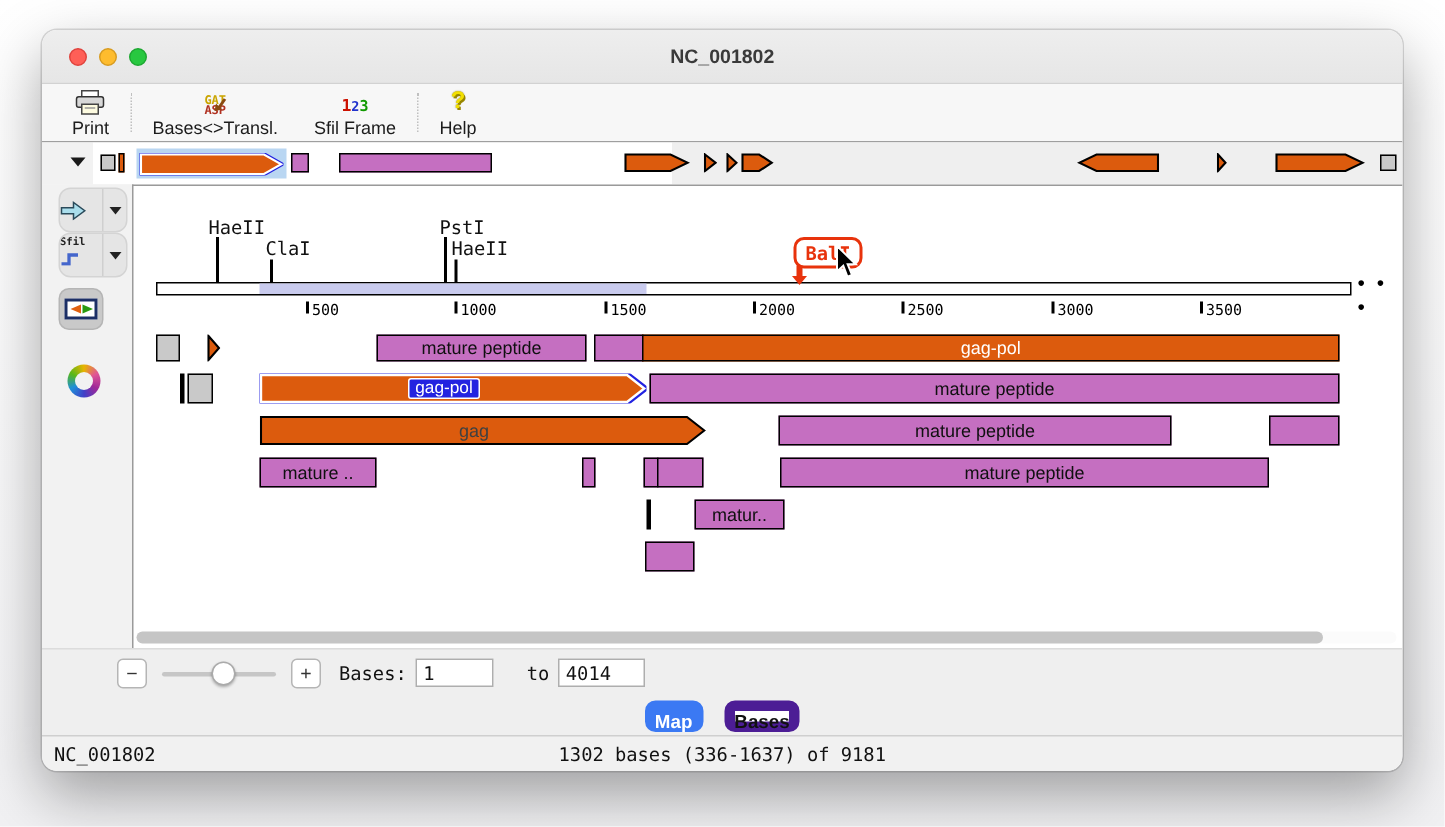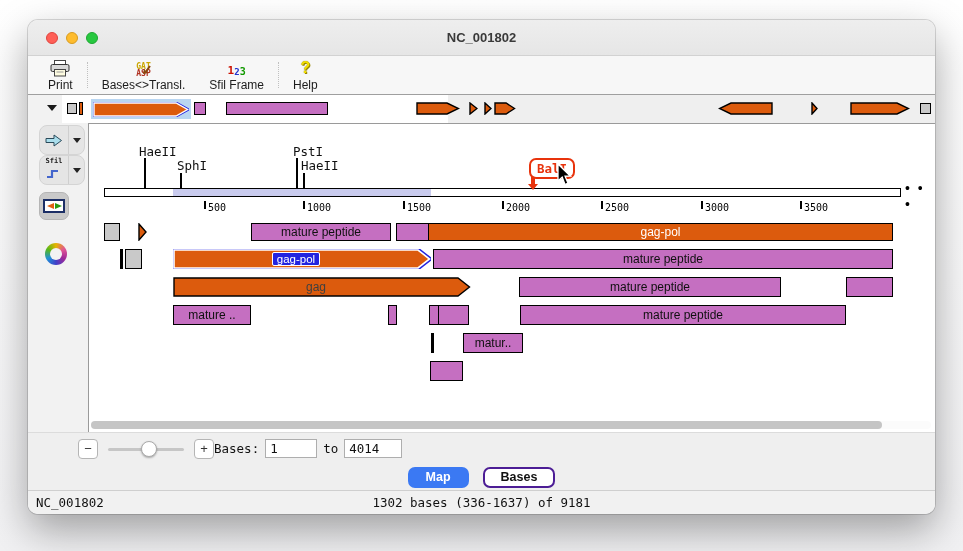--- a/index.html
+++ b/index.html
@@ -34,21 +34,21 @@
   .ovrow{height:28px;display:flex;background:#efefef;flex:none}
   .ovcorner{width:34px;position:relative;background:#f2f2f2}
   .tri-down{position:absolute;left:19px;top:10px;width:0;height:0;border-left:5px solid transparent;border-right:5px solid transparent;border-top:6px solid #1a1a1a}
   .ovtrack{position:relative;flex:1;background:#efefef;overflow:hidden}
   .ovwhite{position:absolute;left:0;top:0;bottom:0;width:386px;background:#fff}
   .ovsel{position:absolute;top:4px;height:20px;background:#b9d6f2;display:flex;align-items:center;justify-content:center}
   
   .bodyrow{height:309px;display:flex;flex:none}
   .sidestrip{width:60px;background:#f2f2f2;position:relative;flex:none}
   .sgroup{position:absolute;left:11px;width:46px;height:30px;background:#e5e5e5;border:1px solid #d4d4d4;border-radius:8px;display:flex;overflow:hidden}
-  .smain{width:28px;display:flex;align-items:center;justify-content:center}
+  .smain{width:28px;display:flex;align-items:center;}
   .sdrop{width:16px;border-left:1px solid #cfcfcf;display:flex;align-items:center;justify-content:center}
   .ddtri{width:0;height:0;border-left:4px solid transparent;border-right:4px solid transparent;border-top:5px solid #222}
   .sfiltxt{font-family:"DejaVu Sans Mono",monospace;font-size:7px;font-weight:bold;color:#222;line-height:6px;text-align:left}
   .sbtn3{position:absolute;left:11px;top:69px;width:30px;height:28px;background:#c9c9c9;border:1px solid #b5b5b5;border-radius:7px;display:flex;align-items:center;justify-content:center}
   .ficon{width:22px;height:14px;border:2px solid #1c2f66;background:#fff;display:flex;align-items:center;justify-content:center;gap:1px}
   .lt{width:0;height:0;border-top:3px solid transparent;border-bottom:3px solid transparent;border-right:7px solid #e06010}
   .rt{width:0;height:0;border-top:3px solid transparent;border-bottom:3px solid transparent;border-left:7px solid #2a9a10}
   .ring{position:absolute;left:17px;top:120px;width:22px;height:22px;border-radius:50%;
     background:conic-gradient(#e8b400,#e05595,#a02898,#4040c8,#2090d8,#58b818,#e8b400)}
   .ring::after{content:"";position:absolute;inset:5px;background:#f2f2f2;border-radius:50%}
@@ -81,26 +81,26 @@
   .tseq{font-family:"DejaVu Sans Mono",monospace;font-size:12px;line-height:14px;color:#111}
   .tseq .ph{background:#f4cfae}
   .tseq .bl{background:#b9d7f3}
   
   .controlsrow{height:32px;background:#efefef;border-top:1px solid #dcdcdc;display:flex;align-items:center;padding-left:50px;flex:none}
   .zbtn{width:20px;height:20px;background:#fff;border:1px solid #b5b5b5;border-radius:4px;font-size:13px;line-height:1;
     display:flex;align-items:center;justify-content:center;color:#333;font-family:inherit}
   .slider{position:relative;width:76px;height:20px;margin:0 10px 0 10px}
   .strack{position:absolute;left:0;right:0;top:9px;height:3px;background:#c6c6c6;border-radius:2px}
   .sthumb{position:absolute;left:33px;top:2px;width:16px;height:16px;border-radius:50%;background:#fff;border:1px solid #aaa;box-shadow:0 1px 2px rgba(0,0,0,.3)}
-  .blabel{font-family:"DejaVu Sans Mono",monospace;font-size:12.5px;color:#111;}
+  .blabel{font-family:"DejaVu Sans Mono",monospace;font-size:12.5px;color:#111;margin-left:12px}
   .binput{width:52px;height:19px;border:1px solid #aeaeae;font-family:"DejaVu Sans Mono",monospace;font-size:12.5px;padding:0 4px;background:#fff;color:#111;margin-left:6px}
   .w2{width:58px}
   
   .switchrow{height:26px;background:#efefef;display:flex;align-items:center;justify-content:center;gap:14px;flex:none}
-  .segbtn{height:21px;padding:0 16px;border-radius:7px;border:2px solid #4c1d95;background:#fff;font-size:12.5px;font-weight:600;color:#111;font-family:inherit}
+  .segbtn{height:21px;padding:0 0;border-radius:7px;border:7px solid #4c1d95;background:#fff;font-size:12.5px;font-weight:600;color:#111;font-family:inherit}
   .segbtn.active{background:#3b79f3;border-color:#3b79f3;color:#fff}
   .statusbar{height:24px;background:#f1f1f1;border-top:1px solid #cfcfcf;position:relative;display:flex;align-items:center;
     font-family:"DejaVu Sans Mono",monospace;font-size:12.5px;color:#111;flex:none}
   .sleft{margin-left:8px;z-index:1}
   .scenter{position:absolute;left:0;right:0;text-align:center}
 </style>
 </head>
 <body>
 
 <div class="stage">
@@ -242,21 +242,21 @@
             <span class="rt"></span>
           </div>
         </div>
         <div class="ring"></div>
       </div>
 
       <div class="canvas">
         <div>
             <div class="ezlabel" style="left: 50px; top: 20px;">HaeII</div>
             <div class="ezline" style="left: 55px; top: 34px; height: 30px;"></div>
-            <div class="ezlabel" style="left: 88px; top: 34px;">SphI</div>
+            <div class="ezlabel" style="left: 88px; top: 34px;">ClaI</div>
             <div class="ezline" style="left: 91px; top: 49px; height: 15px;"></div>
             <div class="ezlabel" style="left: 204px; top: 20px;">PstI</div>
             <div class="ezline" style="left: 207px; top: 34px; height: 30px;"></div>
             <div class="ezlabel" style="left: 212px; top: 34px;">HaeII</div>
             <div class="ezline" style="left: 214px; top: 49px; height: 15px;"></div>
           </div>
         <div class="seqbar">
           <div class="seqsel"></div>
         </div>
         <div class="dots">• • •</div>
@@ -337,21 +337,21 @@
 
     <div class="controlsrow">
       <button class="zbtn">−</button>
       <div class="slider">
         <div class="strack"></div>
         <div class="sthumb"></div>
       </div>
       <button class="zbtn">+</button>
       <span class="blabel">Bases:</span>
       <input class="binput" value="1" style="">
-      <span class="blabel" style="margin-left:6px">to</span>
+      <span class="blabel" style="margin-left:22px">to</span>
       <input class="binput w2" value="4014" style="">
     </div>
 
     <div class="switchrow">
       <button class="segbtn active">Map</button>
       <button class="segbtn">Bases</button>
     </div>
 
     <div class="statusbar">
       <span class="scenter">1302 bases (336-1637) of 9181</span>

